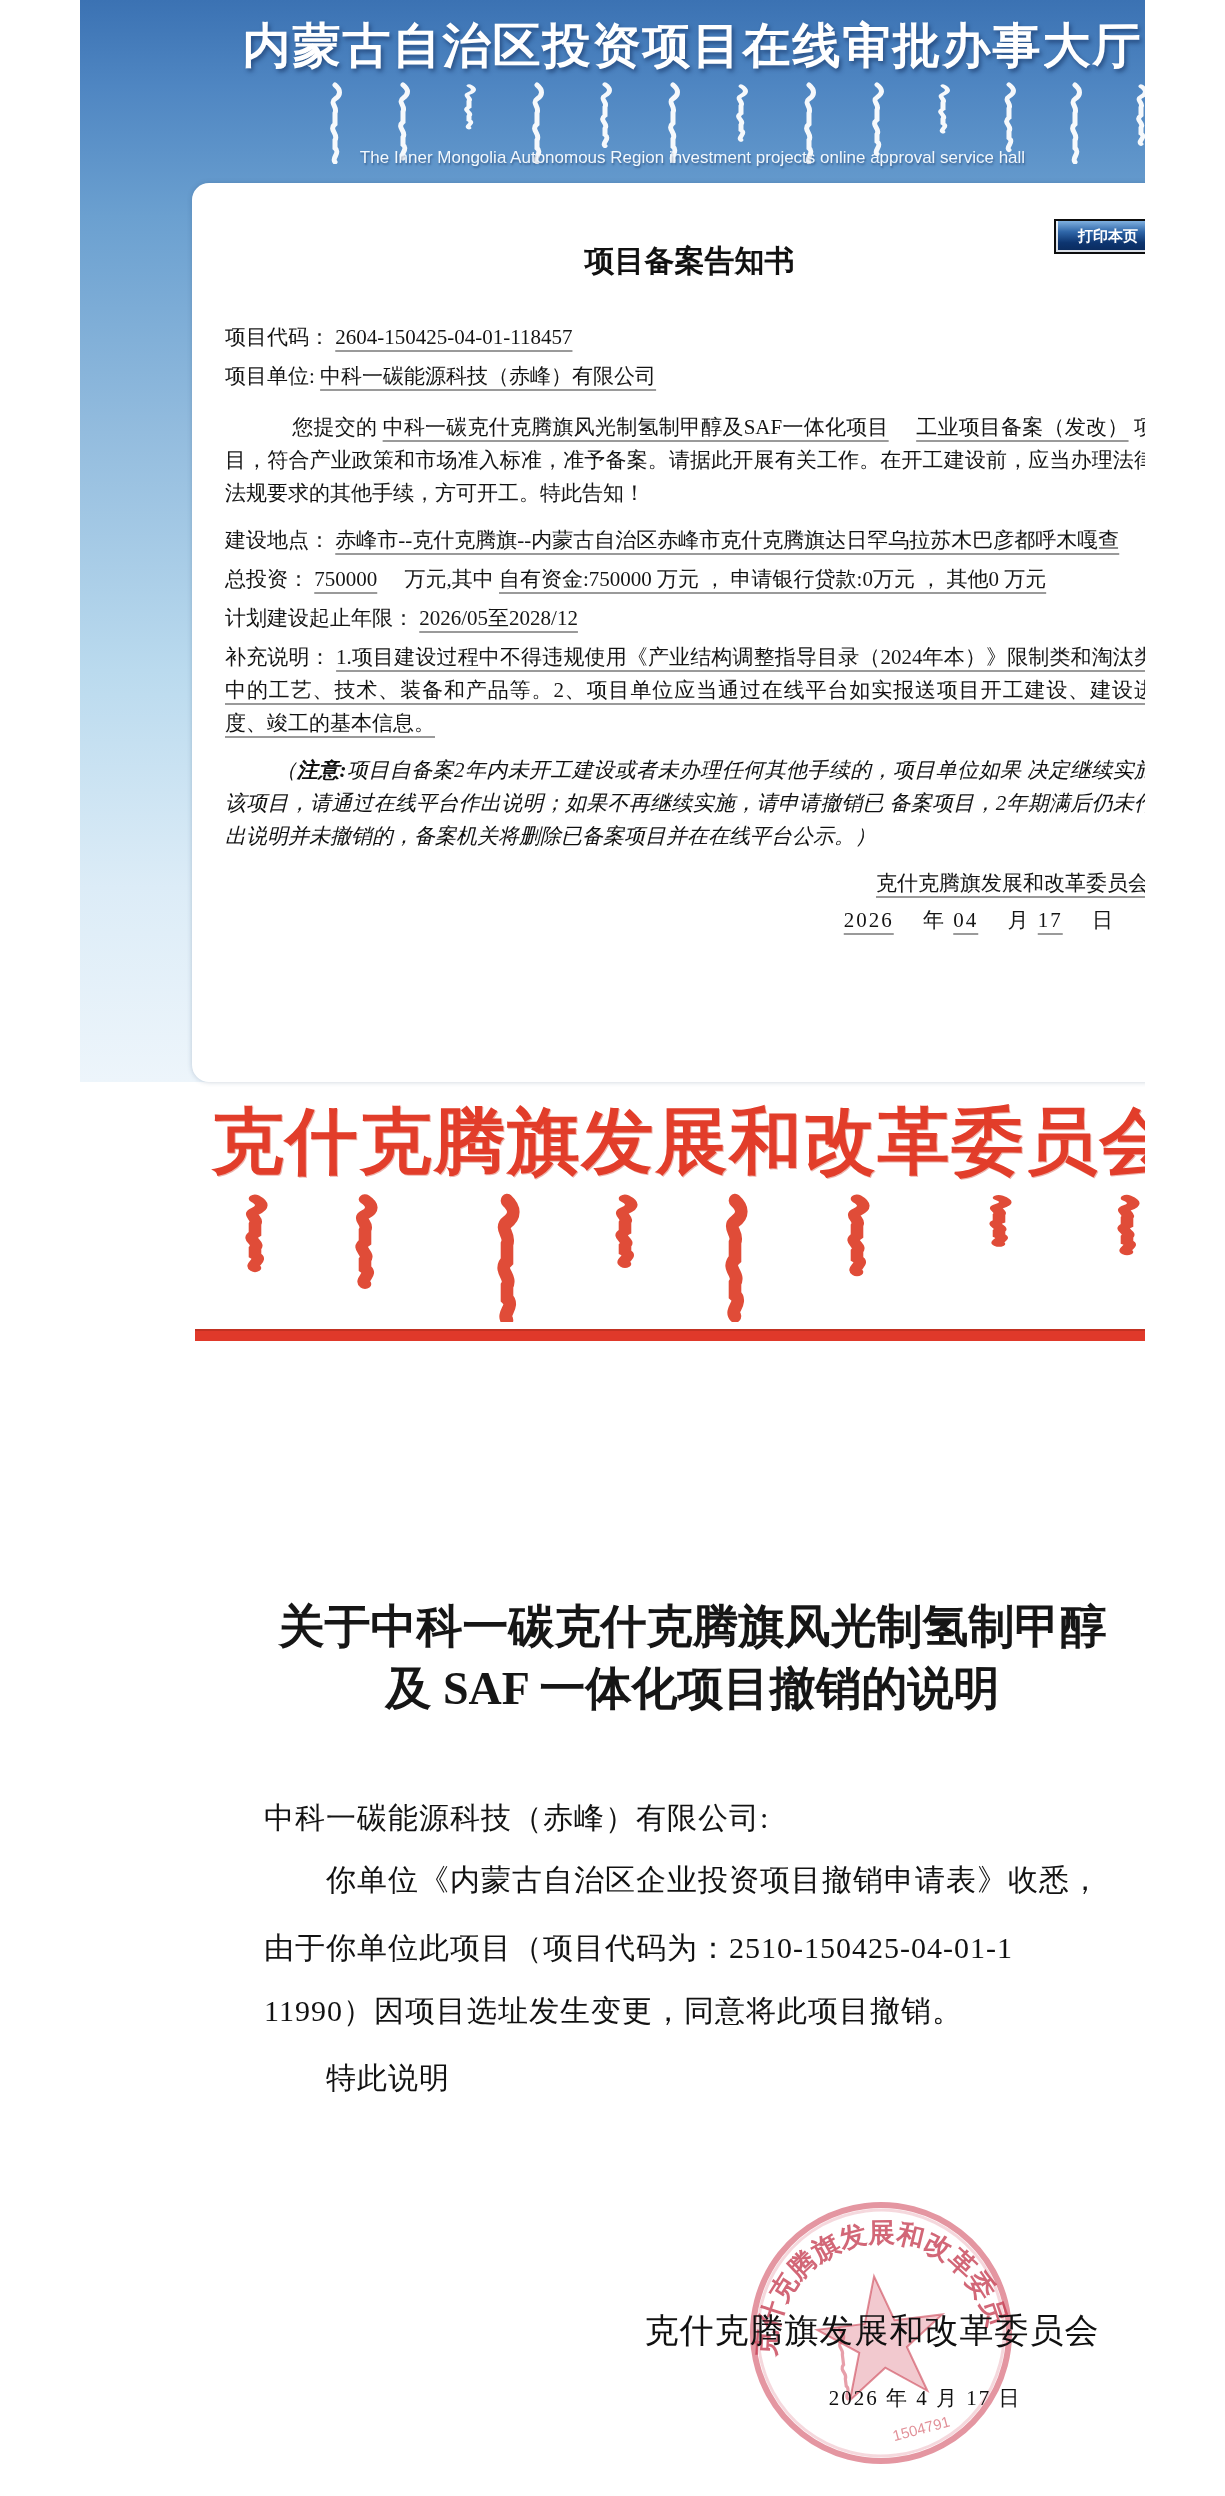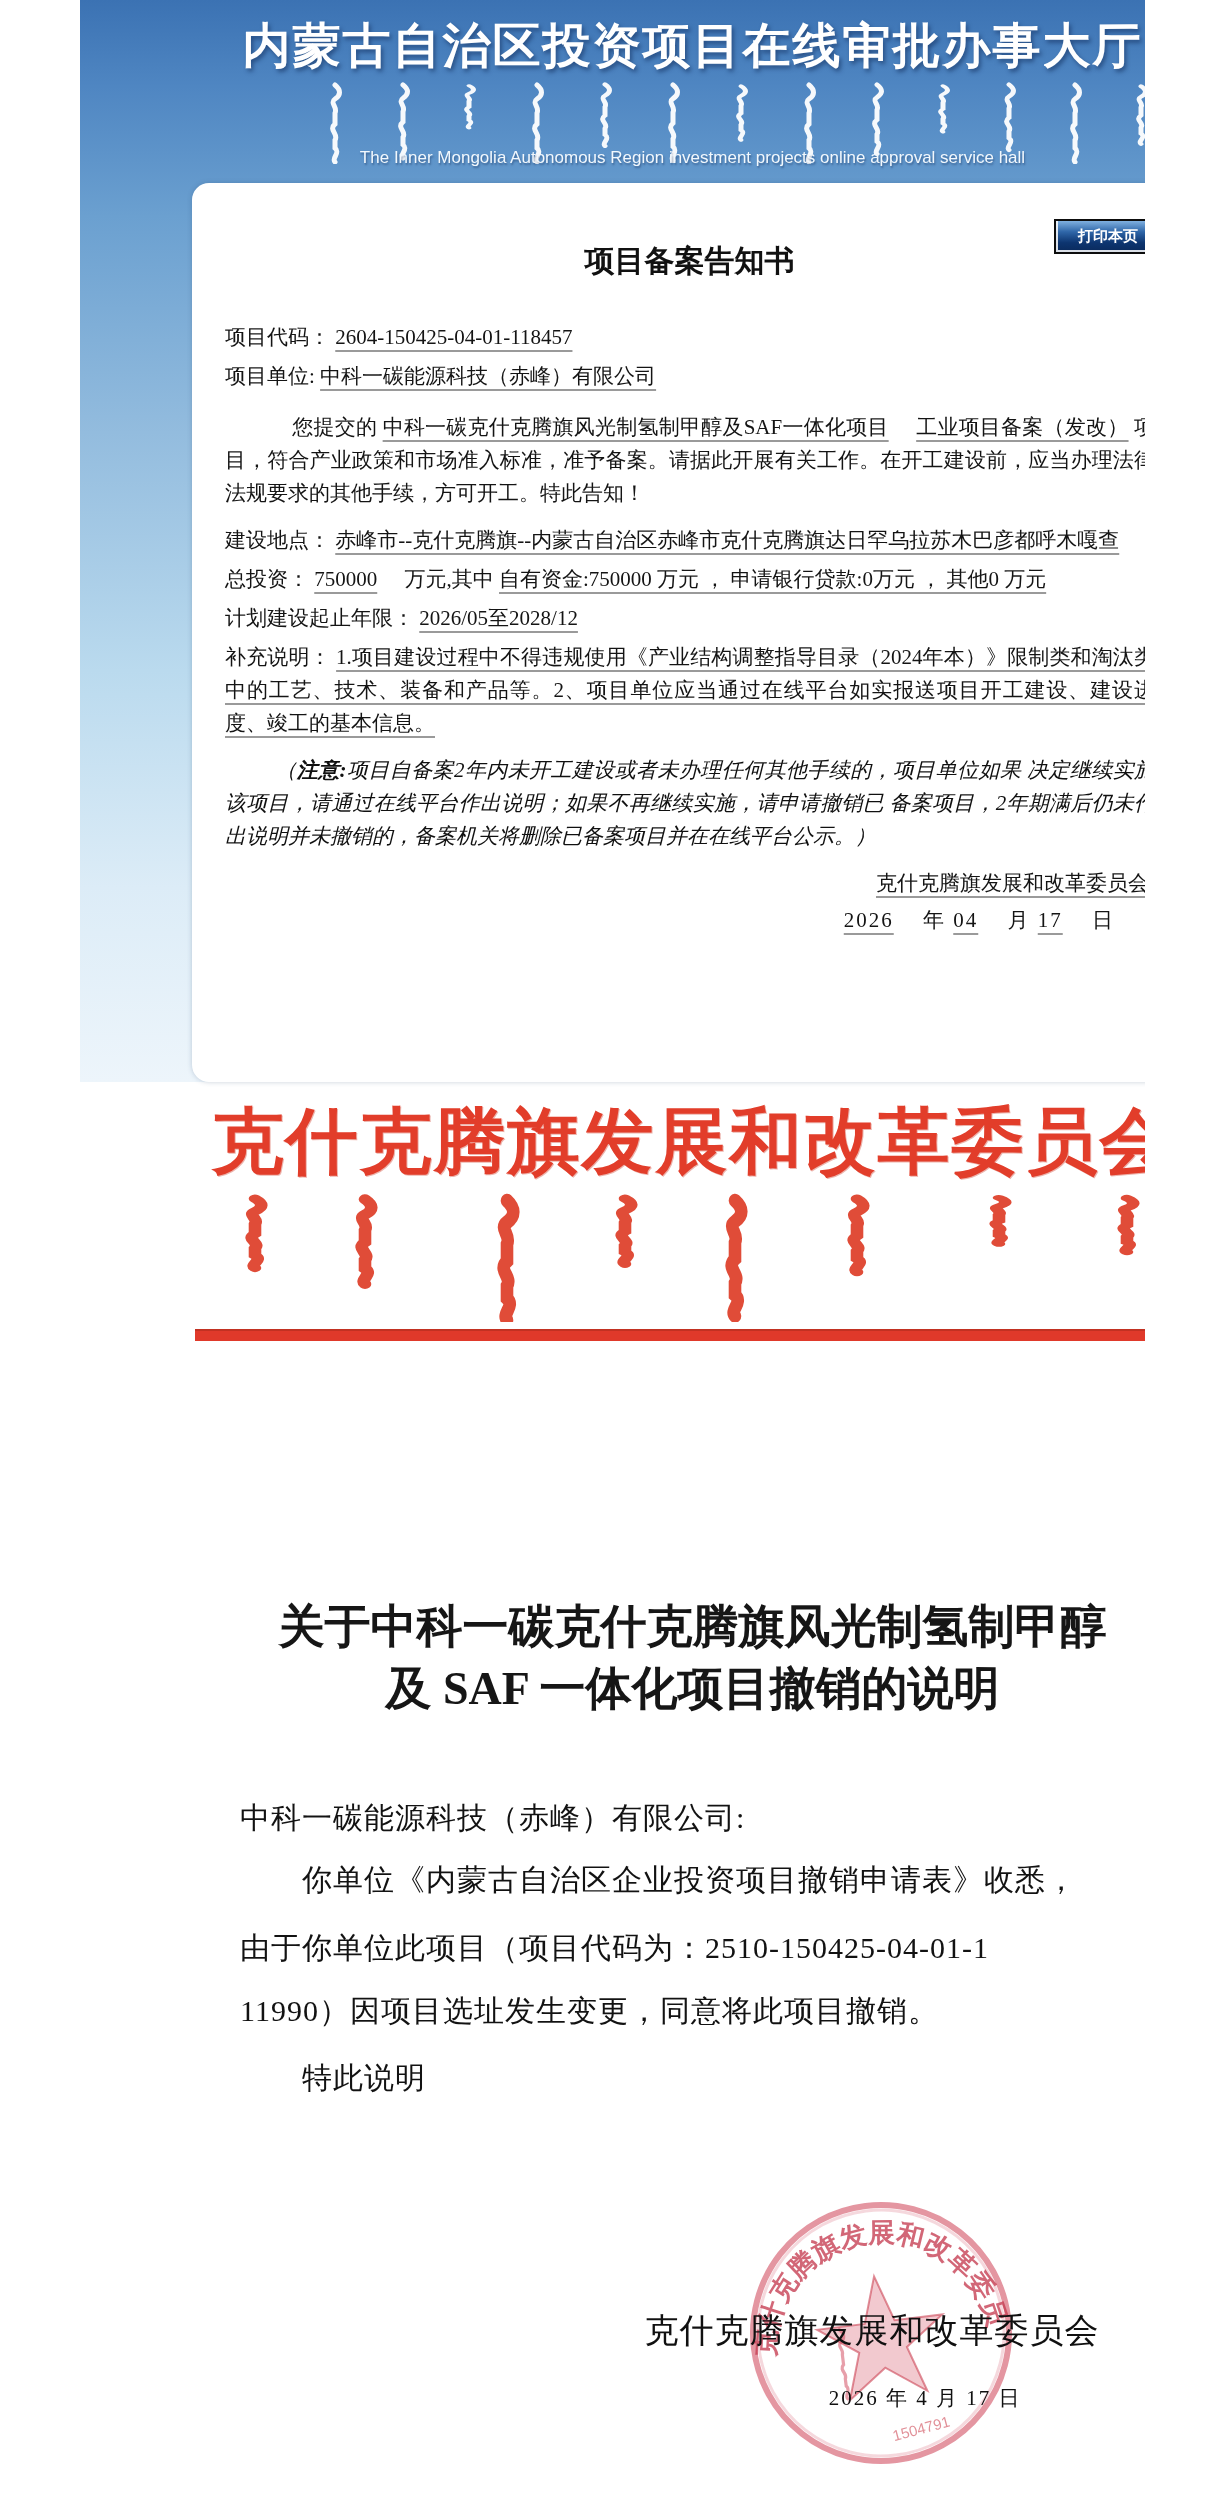--- a/index.html
+++ b/index.html
@@ -72,21 +72,21 @@
     background:#e0392a; border-top:2px solid #c23122;
   }
   
   .letter-title {
     position:absolute; left:0; width:1225px; text-align:center;
     font-size:46px; font-weight:bold; color:#161616;
   }
   .lt1 { top:1596px; }
   .lt2 { top:1658px; }
   .letter-line {
-    position:absolute; left:160px; width:900px;
+    position:absolute; left:184px; width:900px;
     font-size:30px; color:#121212; letter-spacing:1px;
   }
   .ind { padding-left:62px; }
   .ll1 { top:1798px; }
   .ll2 { top:1860px; }
   .ll3 { top:1928px; }
   .ll4 { top:1991px; }
   .ll5 { top:2058px; }
   
   .stamp {

